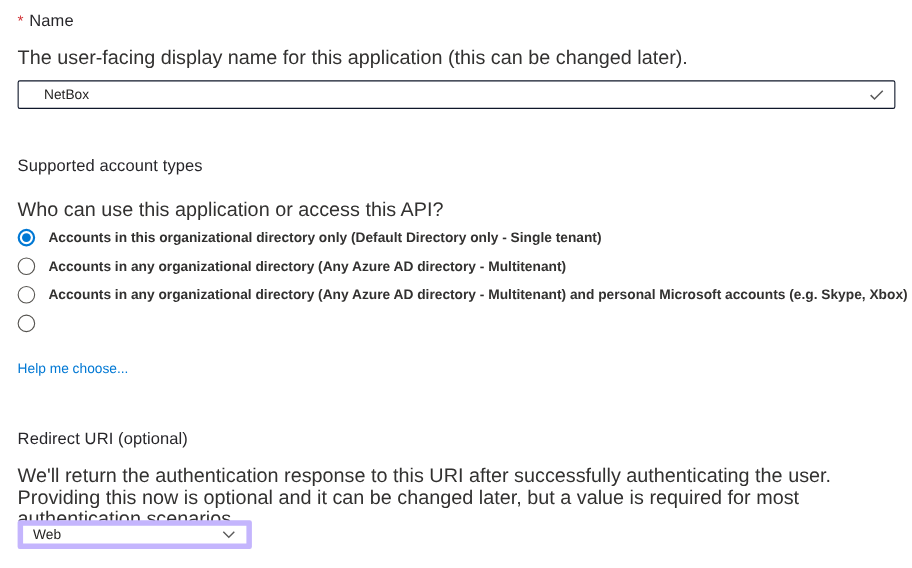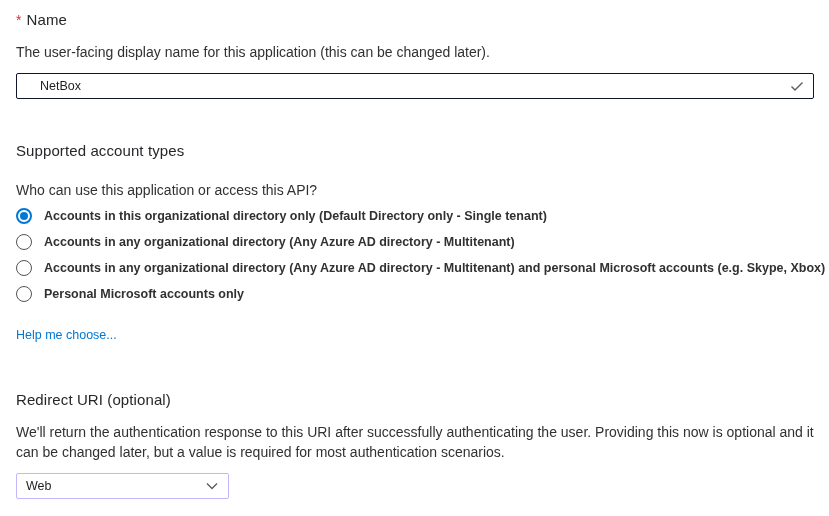--- a/index.html
+++ b/index.html
@@ -24,21 +24,21 @@
     letter-spacing: 0.1px;
   }
   .required-star {
     color: #d13438;
     margin-right: 5px;
     font-size: 14px;
   }
   .desc {
     position: absolute;
     left: 16px;
-    font-size: 14px;
+    font-size: 18px;
     line-height: 19.5px;
     color: #323130;
   }
   .text-input {
     position: absolute;
     height: 26px;
     border: 1px solid #0f172a;
     border-radius: 2px;
     background: #fff;
     font-family: "Liberation Sans", "DejaVu Sans", sans-serif;
@@ -98,21 +98,21 @@
     position: absolute;
     left: 16px;
     font-size: 12.5px;
     color: #0078d4;
     text-decoration: none;
     cursor: pointer;
   }
   .dropdown {
     position: absolute;
     height: 26px;
-    border: 1px solid #c4b5fd;
+    border: 5px solid #c4b5fd;
     border-radius: 2px;
     background: #fff;
     display: flex;
     align-items: center;
     justify-content: space-between;
     padding: 0 9px 0 9px;
     font-size: 12.5px;
     color: #201f1e;
     cursor: pointer;
   }
@@ -150,21 +150,20 @@
     <span class="radio-label">Accounts in any organizational directory (Any Azure AD directory - Multitenant)</span>
   </div>
 
   <div class="radio-row" style="top: 259px;">
     <span class="radio-circle"></span>
     <span class="radio-label">Accounts in any organizational directory (Any Azure AD directory - Multitenant) and personal Microsoft accounts (e.g. Skype, Xbox)</span>
   </div>
 
   <div class="radio-row" style="top: 285px;">
     <span class="radio-circle"></span>
-    <span class="radio-label">Personal Microsoft accounts only</span>
   </div>
 
   <a class="link" style="top: 328px;">Help me choose...</a>
 
   <div class="section-title" style="top: 391px;">Redirect URI (optional)</div>
 
   <div class="desc" style="top: 423px; width: 802px;">We'll return the authentication response to this URI after successfully authenticating the user. Providing this now is optional and it can be changed later, but a value is required for most authentication scenarios.</div>
 
   <div class="dropdown" style="top: 473px; left: 16px; width: 213px;">
     <span>Web</span>

